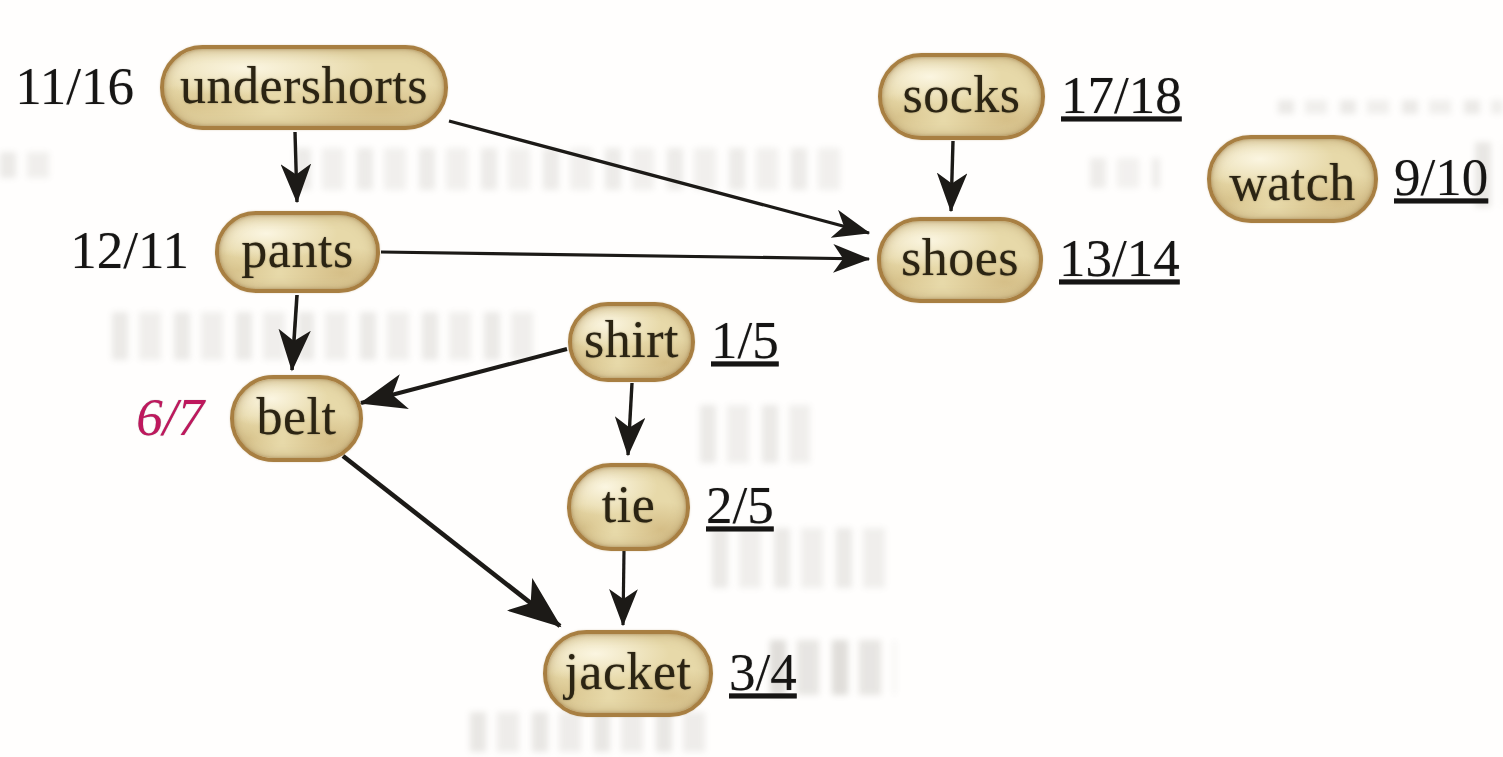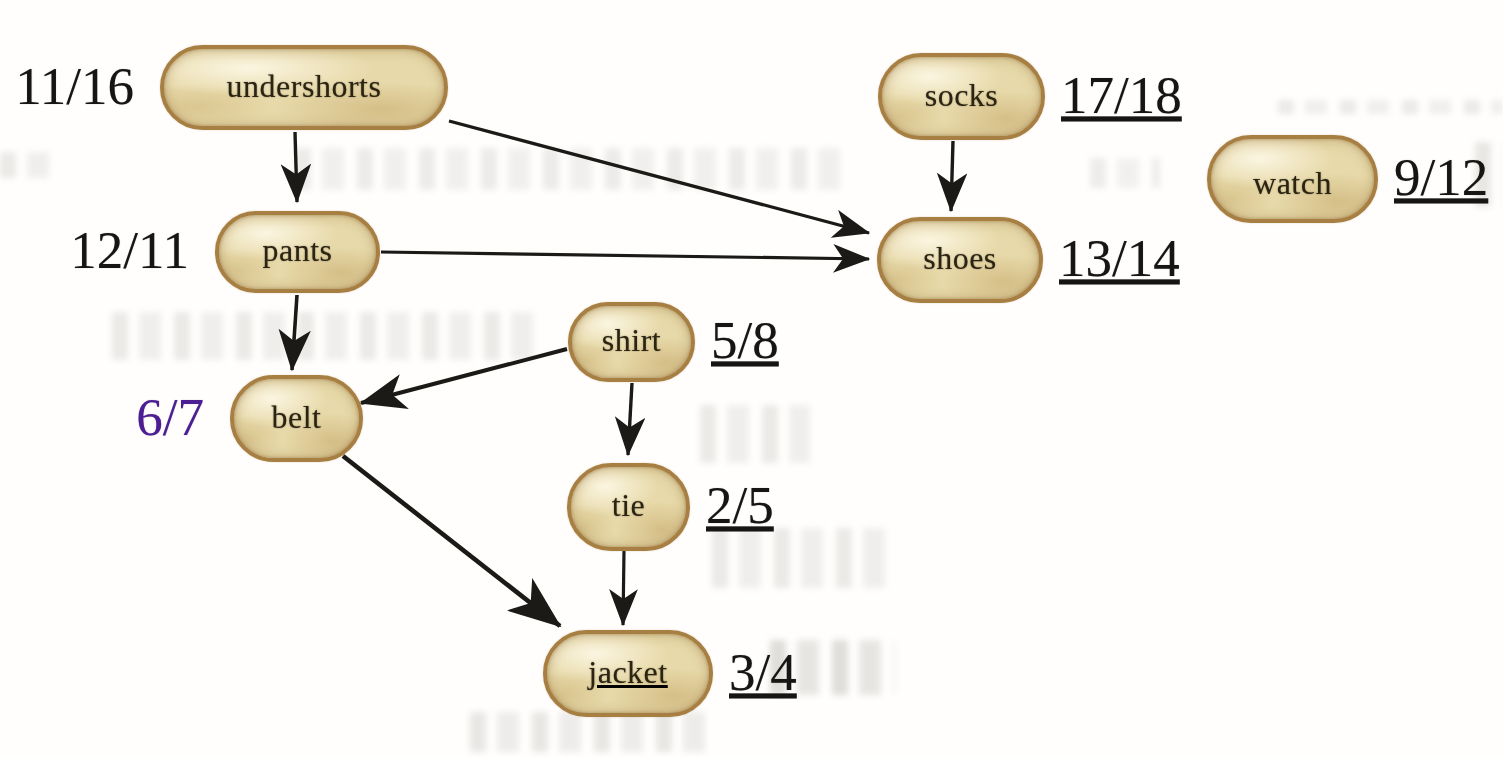--- a/index.html
+++ b/index.html
@@ -22,21 +22,21 @@
       radial-gradient(ellipse 70% 55% at 30% 25%, rgba(252,247,228,.95), rgba(252,247,228,0) 65%),
       radial-gradient(ellipse 55% 50% at 78% 78%, rgba(199,169,108,.55), rgba(199,169,108,0) 70%),
       radial-gradient(ellipse 40% 45% at 12% 75%, rgba(203,176,115,.45), rgba(203,176,115,0) 65%),
       #e7d9a9;
     box-shadow:
       inset 0 0 12px rgba(148,112,58,.5),
       inset 0 0 3px rgba(120,85,40,.45),
       0 0 2px rgba(160,125,70,.35);
   }
   .node-label{
-    font-size:32px;line-height:1;
+    font-size:52px;line-height:1;
     color:#2b2413;
     letter-spacing:.5px;
     text-shadow:0 0 1.5px rgba(43,36,19,.55);
     transform:translateY(-2px);
   }
   .times{
     position:absolute;top:50%;transform:translateY(-52%);
     white-space:nowrap;
     font-size:53px;line-height:1;
     color:#161514;
@@ -98,53 +98,53 @@
       <div class="node-wrap side-right" style="left: 878px; top: 53px; width: 167px; height: 87px;">
       <div class="pill" style="border-color: rgb(168, 127, 66);">
         <span class="node-label" style="color: rgb(43, 36, 19);">socks</span>
       </div>
       <span class="times" style="color: rgb(22, 21, 20);">17/18</span>
     </div>
       <div class="node-wrap side-right" style="left: 1207px; top: 135px; width: 171px; height: 88px;">
       <div class="pill" style="border-color: rgb(168, 127, 66);">
         <span class="node-label" style="color: rgb(43, 36, 19); margin-top: 12px;">watch</span>
       </div>
-      <span class="times" style="color: rgb(22, 21, 20);">9/12</span>
+      <span class="times" style="color: rgb(22, 21, 20);">9/10</span>
     </div>
       <div class="node-wrap side-left" style="left: 215px; top: 211px; width: 165px; height: 82px;">
       <div class="pill" style="border-color: rgb(168, 127, 66);">
         <span class="node-label" style="color: rgb(43, 36, 19);">pants</span>
       </div>
       <span class="times" style="color: rgb(22, 21, 20);">12/11</span>
     </div>
       <div class="node-wrap side-right" style="left: 877px; top: 217px; width: 166px; height: 86px;">
       <div class="pill" style="border-color: rgb(168, 127, 66);">
         <span class="node-label" style="color: rgb(43, 36, 19);">shoes</span>
       </div>
       <span class="times" style="color: rgb(22, 21, 20);">13/14</span>
     </div>
       <div class="node-wrap side-right" style="left: 568px; top: 302px; width: 127px; height: 80px;">
       <div class="pill" style="border-color: rgb(168, 127, 66);">
         <span class="node-label" style="color: rgb(43, 36, 19);">shirt</span>
       </div>
-      <span class="times" style="color: rgb(22, 21, 20);">5/8</span>
+      <span class="times" style="color: rgb(22, 21, 20);">1/5</span>
     </div>
       <div class="node-wrap side-left" style="left: 230px; top: 375px; width: 133px; height: 87px;">
       <div class="pill" style="border-color: rgb(168, 127, 66);">
         <span class="node-label" style="color: rgb(43, 36, 19);">belt</span>
       </div>
-      <span class="times" style="color: #4c1d95;">6/7</span>
+      <span class="times" style="color: #be185d; font-style: italic;">6/7</span>
     </div>
       <div class="node-wrap side-right" style="left: 567px; top: 463px; width: 123px; height: 88px;">
       <div class="pill" style="border-color: rgb(168, 127, 66);">
         <span class="node-label" style="color: rgb(43, 36, 19);">tie</span>
       </div>
       <span class="times" style="color: rgb(22, 21, 20);">2/5</span>
     </div>
       <div class="node-wrap side-right" style="left: 543px; top: 630px; width: 170px; height: 87px;">
-      <div class="pill" style="border-color: rgb(168, 127, 66); text-decoration: underline;">
+      <div class="pill" style="border-color: rgb(168, 127, 66);">
         <span class="node-label" style="color: rgb(43, 36, 19);">jacket</span>
       </div>
       <span class="times" style="color: rgb(22, 21, 20);">3/4</span>
     </div>
     </div>
 
 </div>
 
 </body></html>

